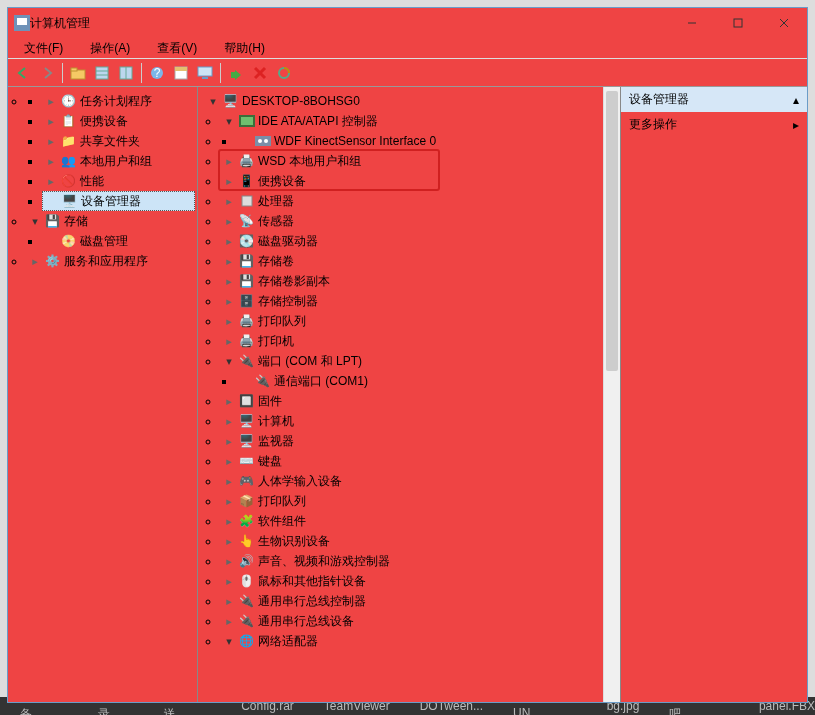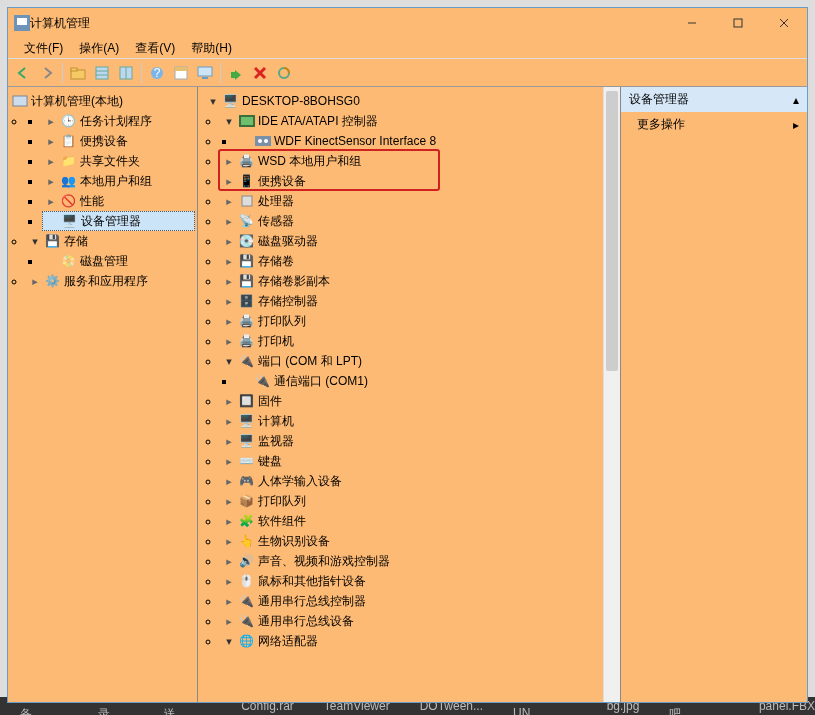--- a/index.html
+++ b/index.html
@@ -1,21 +1,21 @@
 <!DOCTYPE html>
 <html><head>
 <meta charset="utf-8">
 <style>
 * { box-sizing: border-box; margin: 0; padding: 0; font-family: "Microsoft YaHei", "Segoe UI", sans-serif; font-size: 12px; }
 body { background: #ddd; width: 815px; height: 715px; overflow: hidden; position: relative; }
-.window { position: absolute; left: 7px; top: 7px; width: 801px; height: 696px; background: #fdba74; border: 1px solid #6a9cc8; display: flex; flex-direction: column; }
+.window { position: absolute; left: 7px; top: 7px; width: 801px; height: 696px; background: #ef4444; border: 1px solid #6a9cc8; display: flex; flex-direction: column; }
 .titlebar { height: 30px; display: flex; align-items: center; padding-left: 6px; }
 .wincontrols { margin-left: auto; display: flex; }
 .winbtn { width: 46px; height: 30px; display: flex; align-items: center; justify-content: center; color: #555; }
-.menubar { height: 20px; display: flex; align-items: center; padding-left: 10px; gap: 4px; }
+.menubar { height: 20px; display: flex; align-items: center; padding-left: 10px; gap: 15px; }
 .menubar span { padding: 2px 6px; }
 .toolbar { height: 28px; border-top: 1px solid #ddd; display: flex; align-items: center; padding-left: 4px; gap: 2px; }
 .tbtn { width: 22px; height: 22px; display:flex; align-items:center; justify-content:center; border:1px solid transparent; }
 .sep { width:1px; height:20px; background:#ccc; margin:0 2px; }
 .panes { flex:1; display:flex; border-top: 1px solid #999; min-height:0; }
 .pane-left { width: 190px; border-right: 1px solid #888; padding: 4px 2px; overflow:hidden; }
 .pane-mid { flex:1; border-right: 1px solid #888; position:relative; display:flex; }
 .pane-right { width: 186px; display:flex; flex-direction:column; }
 .pr-head { background:#e9eef4; padding:4px 8px; border-bottom:1px solid #ccc; font-weight:normal; }
 .pr-row { display:flex; align-items:center; padding:4px 8px; gap:6px; }
@@ -158,28 +158,20 @@
           <path d="M7 2 A5 5 0 0 1 12 7" fill="none" stroke="#c80" stroke-width="2"></path>
         </svg>
       </div>
   </div>
 
   <div class="panes">
 
     <div class="pane-left">
       <ul class="tree">
         <li class="tree-li">
-          <div class="tree-row">
-            <span class="icon">
-                <svg width="16" height="16">
-                  <rect x="1" y="3" width="14" height="10" fill="#cde" stroke="#789"></rect>
-                </svg>
-              </span>
-            <span class="lbl">计算机管理(本地)</span>
-          </div>
           <ul class="children">
             <li class="tree-li">
               <ul class="children">
                 <li class="tree-li">
                     <div class="tree-row">
                       <span class="tw triangle-r"></span>
                       <span class="icon">🕒</span>
                       <span class="lbl">任务计划程序</span>
                     </div>
                   </li>
@@ -275,21 +267,21 @@
                     <li class="tree-li">
                       <div class="tree-row">
                         <span class="tw">&nbsp;</span>
                         <span class="icon">
                           <svg width="16" height="12">
                             <rect width="16" height="10" y="1" fill="#7a8fa8"></rect>
                             <circle cx="5" cy="6" r="2" fill="#fff"></circle>
                             <circle cx="11" cy="6" r="2" fill="#fff"></circle>
                           </svg>
                         </span>
-                        <span class="lbl">WDF KinectSensor Interface 8</span>
+                        <span class="lbl">WDF KinectSensor Interface 0</span>
                       </div>
                     </li>
                   </ul>
               </li>
               <li class="tree-li">
                   <div class="tree-row">
                     <span class="tw triangle-r"></span>
                     <span class="icon">🖨️</span>
                     <span class="lbl">WSD 本地用户和组</span>
                   </div>
@@ -476,19 +468,19 @@
           <div class="vthumb"></div>
         </div>
       <div class="hl-box" style="left:20px; top:62px; width:222px; height:42px;"></div>
     </div>
 
     <div class="pane-right">
       <div class="pr-row sel">
         <span style="flex:1">设备管理器</span>
         <span>▴</span>
       </div>
-      <div class="pr-row" style="padding-left:16px;justify-content:flex-end;">
+      <div class="pr-row" style="padding-left:8px;justify-content:flex-end;">
         <span style="flex:1">更多操作</span>
         <span>▸</span>
       </div>
     </div>
   </div>
 </div>
 
 </body></html>

